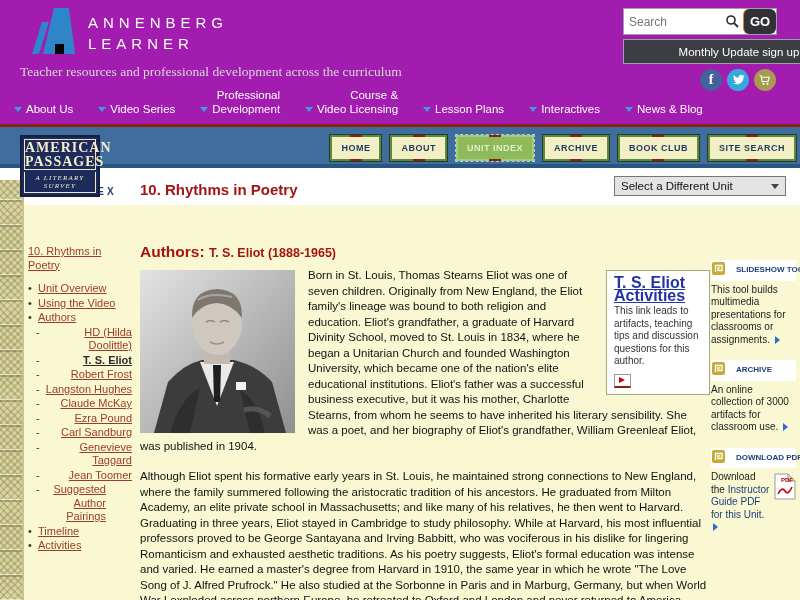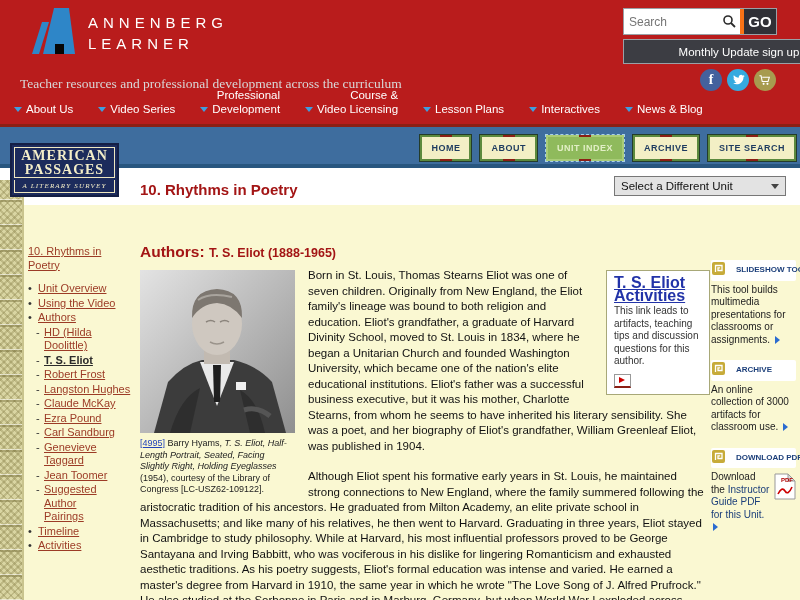--- a/index.html
+++ b/index.html
@@ -1,27 +1,27 @@
 <!DOCTYPE html>
 <html><head>
 <meta charset="utf-8">
 <style>
   html,body{margin:0;padding:0;background:#fff;}
   .page{position:relative;width:800px;height:600px;overflow:hidden;font-family:"Liberation Sans",sans-serif;}
   a{cursor:pointer;}
 
   
-  .top{position:absolute;left:0;top:0;width:800px;height:124px;background:#b91c1c;}
+  .top{position:absolute;left:0;top:0;width:800px;height:124px;background:#a21caf;}
   .brand-glyph{position:absolute;left:32px;top:8px;}
   .brand-text{position:absolute;left:88px;top:12px;color:#fff;font-size:15px;letter-spacing:5px;line-height:21px;font-weight:400;}
-  .tagline{position:absolute;left:20px;top:76px;font-family:"Liberation Serif",serif;font-size:13.5px;color:#d8d8d8;}
+  .tagline{position:absolute;left:20px;top:64px;font-family:"Liberation Serif",serif;font-size:13.5px;color:#d8d8d8;}
   .search-wrap{position:absolute;left:623px;top:8px;width:152px;height:25px;border:1px solid #9aa0a6;display:flex;background:#fff;align-items:stretch;}
   .search-input{flex:1;min-width:0;border:0;outline:0;padding:8px 5px;font-size:12px;color:#333;font-family:"Liberation Sans",sans-serif;background:#fff;}
   .mag{display:flex;align-items:center;padding-right:3px;}
-  .go-btn{width:32px;background:#303036;color:#fff;font-size:15px;font-weight:bold;display:flex;align-items:center;justify-content:center;border-left:4px solid #f97316;}
+  .go-btn{width:32px;background:#303036;color:#fff;font-size:13px;font-weight:bold;display:flex;align-items:center;justify-content:center;border-left:1px solid #f97316;border-radius:6px;}
   .monthly-btn{position:absolute;left:623px;top:39px;width:152px;height:23px;background:#3c3d43;border:1px solid #9aa0a6;color:#fff;font-size:11.5px;display:flex;align-items:center;justify-content:center;padding-left:39px;}
   .socials{position:absolute;right:24px;top:69px;display:flex;gap:5px;}
   .soc{width:22px;height:22px;border-radius:50%;display:flex;align-items:center;justify-content:center;color:#fff;}
   .soc.fb{background:#44619d;font-family:"Liberation Serif",serif;font-weight:bold;font-size:14px;}
   .soc.tw{background:#35aadf;}
   .soc.cart{background:#a79b4f;}
   .top-nav{position:absolute;left:14px;bottom:7px;display:flex;align-items:flex-end;gap:25px;}
   .tn-item{display:flex;flex-direction:column;align-items:flex-end;color:#fff;font-size:11.5px;}
   .tn-line1{padding-left:14px;line-height:13px;}
   .tn-row{display:flex;align-items:center;gap:4px;line-height:15px;}
@@ -30,21 +30,21 @@
   
   .redline{position:absolute;left:0;top:124px;width:800px;height:3px;background:#8c1f14;}
   .banner{position:absolute;left:0;top:127px;width:800px;height:37px;background:#3e6d9e;border-bottom:4px solid #28567f;}
   .banner-nav{position:absolute;right:4px;top:8px;display:flex;gap:9px;}
   .bbtn{position:relative;height:18px;padding:2px 9px;background:#f3efc5;border:2px solid #5c8a3e;outline:1px solid #233c2b;font-size:9px;font-weight:bold;line-height:18px;color:#1d3a5f;letter-spacing:.5px;white-space:nowrap;}
   .bbtn::before,.bbtn::after{content:"";position:absolute;left:50%;margin-left:-6px;width:12px;height:2px;background:#8c1f14;}
   .bbtn::before{top:-2px;} .bbtn::after{bottom:-2px;}
   .bbtn.active{background:#8fba5c;color:#e2efc6;border-color:#a9cc78;outline:1px dashed #a8cfe8;}
 
   
-  .amp-logo{position:absolute;left:10px;top:135px;width:109px;z-index:30;background:#1c2b5c;border:2px solid #141f45;box-sizing:border-box;margin-top:8px;}
+  .amp-logo{position:absolute;left:20px;top:135px;width:80px;z-index:30;background:#1c2b5c;border:2px solid #141f45;box-sizing:border-box;}
   .amp-top{border:1px solid #efe8c0;margin:2px;padding:1px 0 0;text-align:center;font-family:"Liberation Serif",serif;font-weight:bold;color:#f3edc8;font-size:14px;line-height:14px;letter-spacing:1px;}
   .amp-sub{border:1px solid #efe8c0;border-top:0;margin:0 2px 2px;text-align:center;font-family:"Liberation Serif",serif;font-style:italic;color:#f3edc8;font-size:7px;letter-spacing:1.2px;padding:2px 0;}
 
   
   .unitbar{position:absolute;left:0;top:168px;width:800px;height:37px;background:#fff;}
   .ui-label{position:absolute;left:30px;bottom:8px;font-size:10px;font-weight:bold;letter-spacing:3px;color:#2c3f72;}
   .unit-title{position:absolute;left:140px;bottom:7px;font-size:15px;font-weight:bold;color:#a31515;}
   .unit-select{position:absolute;right:14px;top:8px;width:158px;height:18px;background:#e3e3e3;border:1px solid #777;display:flex;align-items:center;justify-content:space-between;padding:0 6px;font-size:11.5px;color:#111;}
   .sel-arrow{width:0;height:0;border-left:4px solid transparent;border-right:4px solid transparent;border-top:5px solid #444;}
 
@@ -57,21 +57,21 @@
       repeating-linear-gradient(45deg, rgba(130,122,66,.30) 0 2px, transparent 2px 5px),
       repeating-linear-gradient(-45deg, rgba(130,122,66,.30) 0 2px, transparent 2px 5px);
     border-right:2px solid #c9c48e;}
 
   
   .sidenav{position:absolute;left:28px;top:40px;width:104px;font-size:11px;line-height:13.5px;}
   .sidenav a{color:#9c3b26;text-decoration:underline;}
   .sn-unit{margin-bottom:10px;width:84px;}
   .sn-item{position:relative;padding-left:10px;margin:1px 0;}
   .sn-item::before{content:"\2022";position:absolute;left:0;top:0;color:#333;}
-  .sn-sub{position:relative;padding-left:16px;margin:1px 0;width:88px;box-sizing:content-box;}
+  .sn-sub{position:relative;padding-left:16px;margin:1px 0;width:88px;box-sizing:content-box;text-align:right;}
   .sn-sub::before{content:"-";position:absolute;left:8px;top:0;color:#333;}
   .sn-sub.active a{color:#2b2b2b;font-weight:bold;}
 
   
   .main{position:absolute;left:140px;top:38px;width:570px;color:#111;}
   .main h1{margin:0 0 7px;font-size:15.5px;color:#a31515;}
   .h-author{font-size:12.5px;}
   .flow{font-size:11.5px;line-height:15.5px;}
   .flow p{margin:0 0 15px;}
   .photo-block{float:left;width:156px;margin:2px 12px 4px 0;}
@@ -193,20 +193,21 @@
   </header>
 
   <div class="redline"></div>
 
   <div class="banner">
     <nav class="banner-nav">
       <span class="bbtn">HOME</span>
       <span class="bbtn">ABOUT</span>
       <span class="bbtn active">UNIT INDEX</span>
       <span class="bbtn">ARCHIVE</span>
+      <span class="bbtn">BOOK CLUB</span>
       <span class="bbtn">SITE SEARCH</span>
     </nav>
   </div>
 
   <div class="amp-logo">
     <div class="amp-top">
       <div>AMERICAN</div>
       <div>PASSAGES</div>
     </div>
     <div class="amp-sub">A LITERARY SURVEY</div>
@@ -265,23 +266,20 @@
             <path d="M73 95 L81 95 L80 132 L74 132 Z" fill="#1f1f1f"></path>
             <rect x="64" y="76" width="26" height="18" fill="#c2bab1"></rect>
             <ellipse cx="77" cy="54" rx="25" ry="31" fill="#cfc8c0"></ellipse>
             <path d="M52 48 Q51 20 77 19 Q103 20 102 48 Q92 34 77 33 Q61 34 52 48 Z" fill="#7d7770"></path>
             <path d="M58 30 Q70 22 92 27" stroke="#a9a49d" stroke-width="2" fill="none"></path>
             <path d="M66 52 q5 -3 9 0 M80 52 q5 -3 9 0" stroke="#8b847c" stroke-width="1.5" fill="none"></path>
             <path d="M70 72 q7 4 14 0" stroke="#9a938b" stroke-width="1.5" fill="none"></path>
             <path d="M104 140 q14 -4 26 6" stroke="#555" stroke-width="5" fill="none"></path>
             <rect x="96" y="112" width="10" height="8" fill="#f0f0f0"></rect>
           </svg>
-          <div class="caption">
-            <a>[4995]</a><span> Barry Hyams, </span><i>T. S. Eliot, Half-Length Portrait, Seated, Facing Slightly Right, Holding Eyeglasses</i><span> (1954), courtesy of the Library of Congress [LC-USZ62-109122].</span>
-          </div>
         </div>
 
         <div class="activities">
           <a class="act-link">T. S. Eliot Activities</a>
           <span>This link leads to artifacts, teaching tips and discussion questions for this author.</span>
           <div class="play"></div>
         </div>
 
         <p>Born in St. Louis, Thomas Stearns Eliot was one of seven children. Originally from New England, the Eliot family's lineage was bound to both religion and education. Eliot's grandfather, a graduate of Harvard Divinity School, moved to St. Louis in 1834, where he began a Unitarian Church and founded Washington University, which became one of the nation's elite educational institutions. Eliot's father was a successful business executive, but it was his mother, Charlotte Stearns, from whom he seems to have inherited his literary sensibility. She was a poet, and her biography of Eliot's grandfather, William Greenleaf Eliot, was published in 1904.</p>
         <p><span>Although Eliot spent his formative early years in St. Louis, he maintained strong connections to New England, where the family summered following the aristocratic tradition of his ancestors. He graduated from Milton Academy, an elite private school in Massachusetts; and like many of his relatives, he then went to Harvard. Graduating in three years, Eliot stayed in Cambridge to study philosophy. While at Harvard, his most influential professors proved to be George Santayana and Irving Babbitt, who was vociferous in his dislike for lingering Romanticism and exhausted aesthetic traditions. As his poetry suggests, Eliot's formal education was intense and varied. He earned a master's degree from Harvard in 1910, the same year in which he wrote "The Love Song of J. Alfred Prufrock." He also studied at the Sorbonne in Paris and in Marburg, Germany, but when World War I exploded across northern Europe, he retreated to Oxford and London and never returned to America except as a visitor. Eliot read in an eclectic manner, to say the least, absorbing Dante, centuries of French poetry, and texts from Sanskrit. Eliot married his first wife, Vivien Haigh-Wood, on June 26, 1915, and it proved to be a turbulent marriage, ending in separation in 1932. Eliot's difficulties dealing with his wife's mental instability appear in subtle references in his poetry, most notably in Part II of </span></p>

